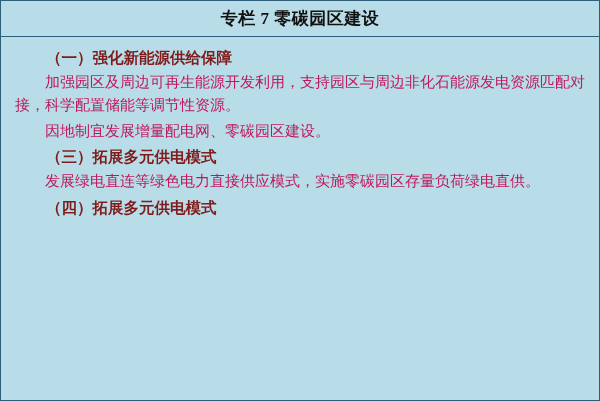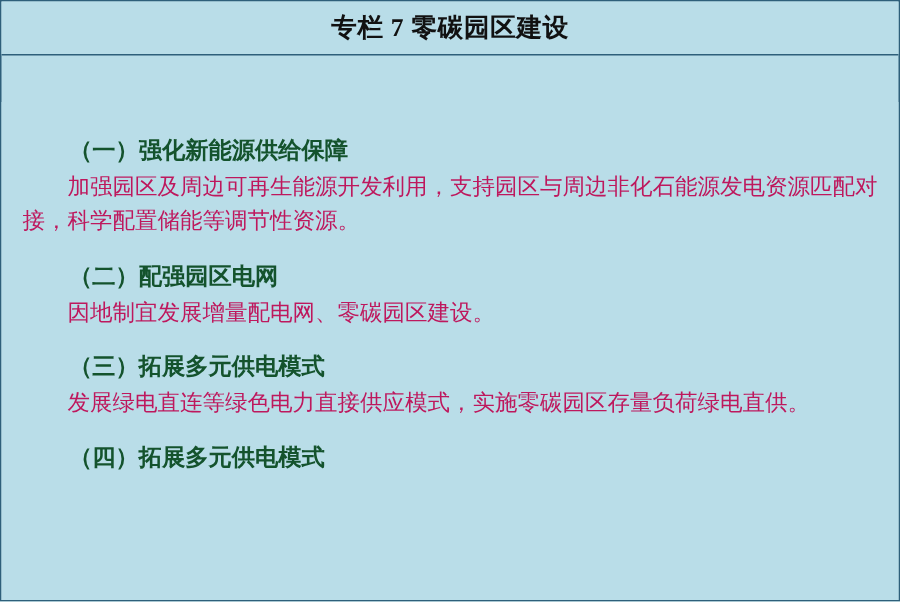--- a/index.html
+++ b/index.html
@@ -14,21 +14,20 @@
     overflow: hidden;
   }
   .box {
     box-sizing: border-box;
     width: 600px;
     height: 401px;
     border: 1px solid #2e5f7a;
     background: #b9dde8;
     display: flex;
     flex-direction: column;
-    gap: 31px;
   }
   .box-header {
     box-sizing: border-box;
     height: 36px;
     min-height: 36px;
     border-bottom: 1px solid #2e5f7a;
     display: flex;
     align-items: center;
     justify-content: center;
     background: #b9dde8;
@@ -42,23 +41,23 @@
   }
   .box-body {
     box-sizing: border-box;
     flex: 1 1 auto;
     padding: 9px 14px 0 14px;
     background: #b9dde8;
   }
   .sec-heading {
     font-size: 15.5px;
     font-weight: bold;
-    color: #14532d;
+    color: #7f1d1d;
     line-height: 1.55;
-    margin: 12px 0 1px 0;
+    margin: 0 0 1px 0;
     text-indent: 2em;
   }
   .sec-para {
     font-size: 15px;
     color: #be185d;
     line-height: 1.56;
     margin: 0 0 2px 0;
     text-indent: 2em;
     text-align: justify;
     text-justify: inter-ideograph;
@@ -69,21 +68,20 @@
 
 <div class="box">
   <div class="box-header">
     <div class="box-title">专栏 7   零碳园区建设</div>
   </div>
   <div class="box-body">
 
     <p class="sec-heading">（一）强化新能源供给保障</p>
     <p class="sec-para">加强园区及周边可再生能源开发利用，支持园区与周边非化石能源发电资源匹配对接，科学配置储能等调节性资源。</p>
 
-    <p class="sec-heading">（二）配强园区电网</p>
     <p class="sec-para">因地制宜发展增量配电网、零碳园区建设。</p>
 
     <p class="sec-heading">（三）拓展多元供电模式</p>
     <p class="sec-para">发展绿电直连等绿色电力直接供应模式，实施零碳园区存量负荷绿电直供。</p>
 
     <p class="sec-heading">（四）拓展多元供电模式</p>
 
   </div>
 </div>
 

